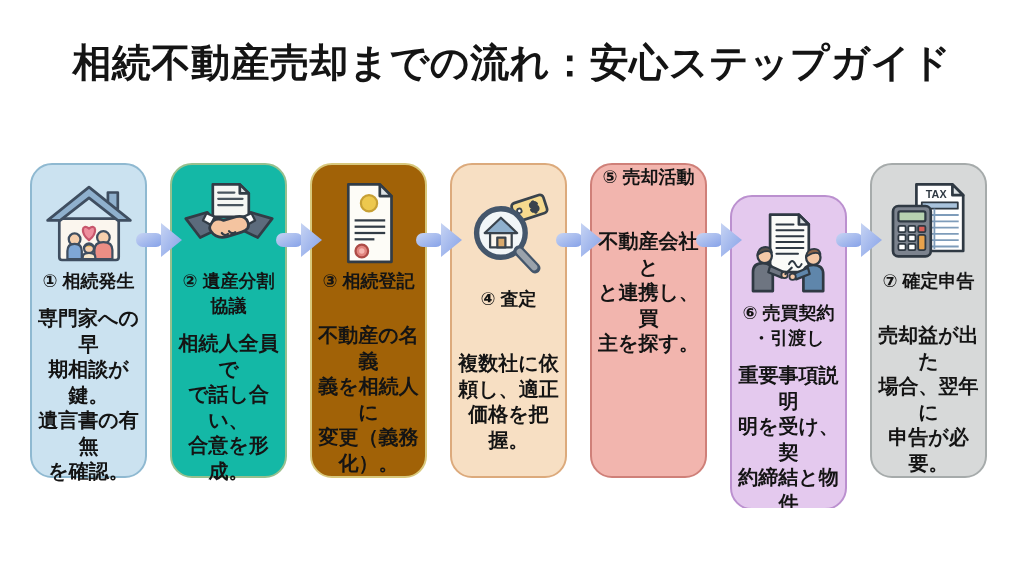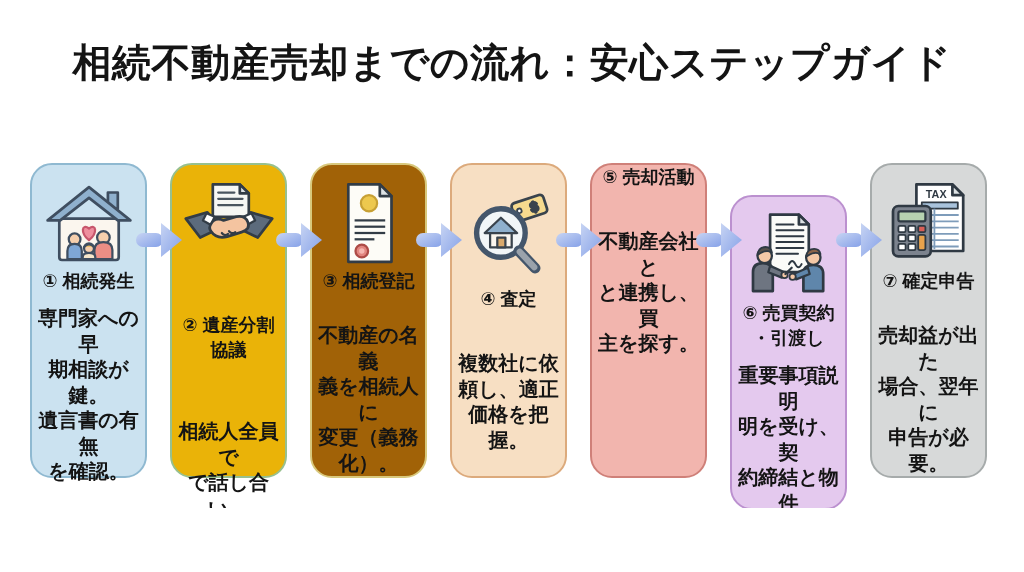--- a/index.html
+++ b/index.html
@@ -95,21 +95,21 @@
 を確認。</div>
     </div>
 
     <div class="arrow-slot">
       <svg viewBox="0 0 46 40">
         <rect x="0" y="13" width="27" height="14" rx="7" fill="url(#arrowGrad)"></rect>
         <polygon points="25,3 46,20 25,37" fill="url(#arrowGrad)"></polygon>
       </svg>
     </div>
 
-    <div class="card" style="background-color: #eab308; border-color: rgb(151, 192, 142); gap: 44px;">
+    <div class="card" style="background-color: #14b8a6; border-color: rgb(151, 192, 142);">
       <div class="icon-wrap">
         <svg class="icon" viewBox="0 0 100 100">
           <g stroke="#323c46" stroke-width="3" stroke-linejoin="round" stroke-linecap="round">
             <path d="M32 42 L32 6 L62 6 L72 16 L72 42 Z" fill="#f6f7f4"></path>
             <path d="M62 6 L62 16 L72 16 Z" fill="#dde2e4"></path>
             <line x1="38" y1="15" x2="56" y2="15" stroke="#4a555f" stroke-width="2.5"></line>
             <line x1="38" y1="22" x2="65" y2="22" stroke="#4a555f" stroke-width="2.5"></line>
             <line x1="38" y1="29" x2="65" y2="29" stroke="#4a555f" stroke-width="2.5"></line>
             <path d="M2 44 L26 37 L41 54 L18 65 Z" fill="#5c6b7c"></path>
             <path d="M98 44 L74 37 L59 54 L82 65 Z" fill="#5c6b7c"></path>

